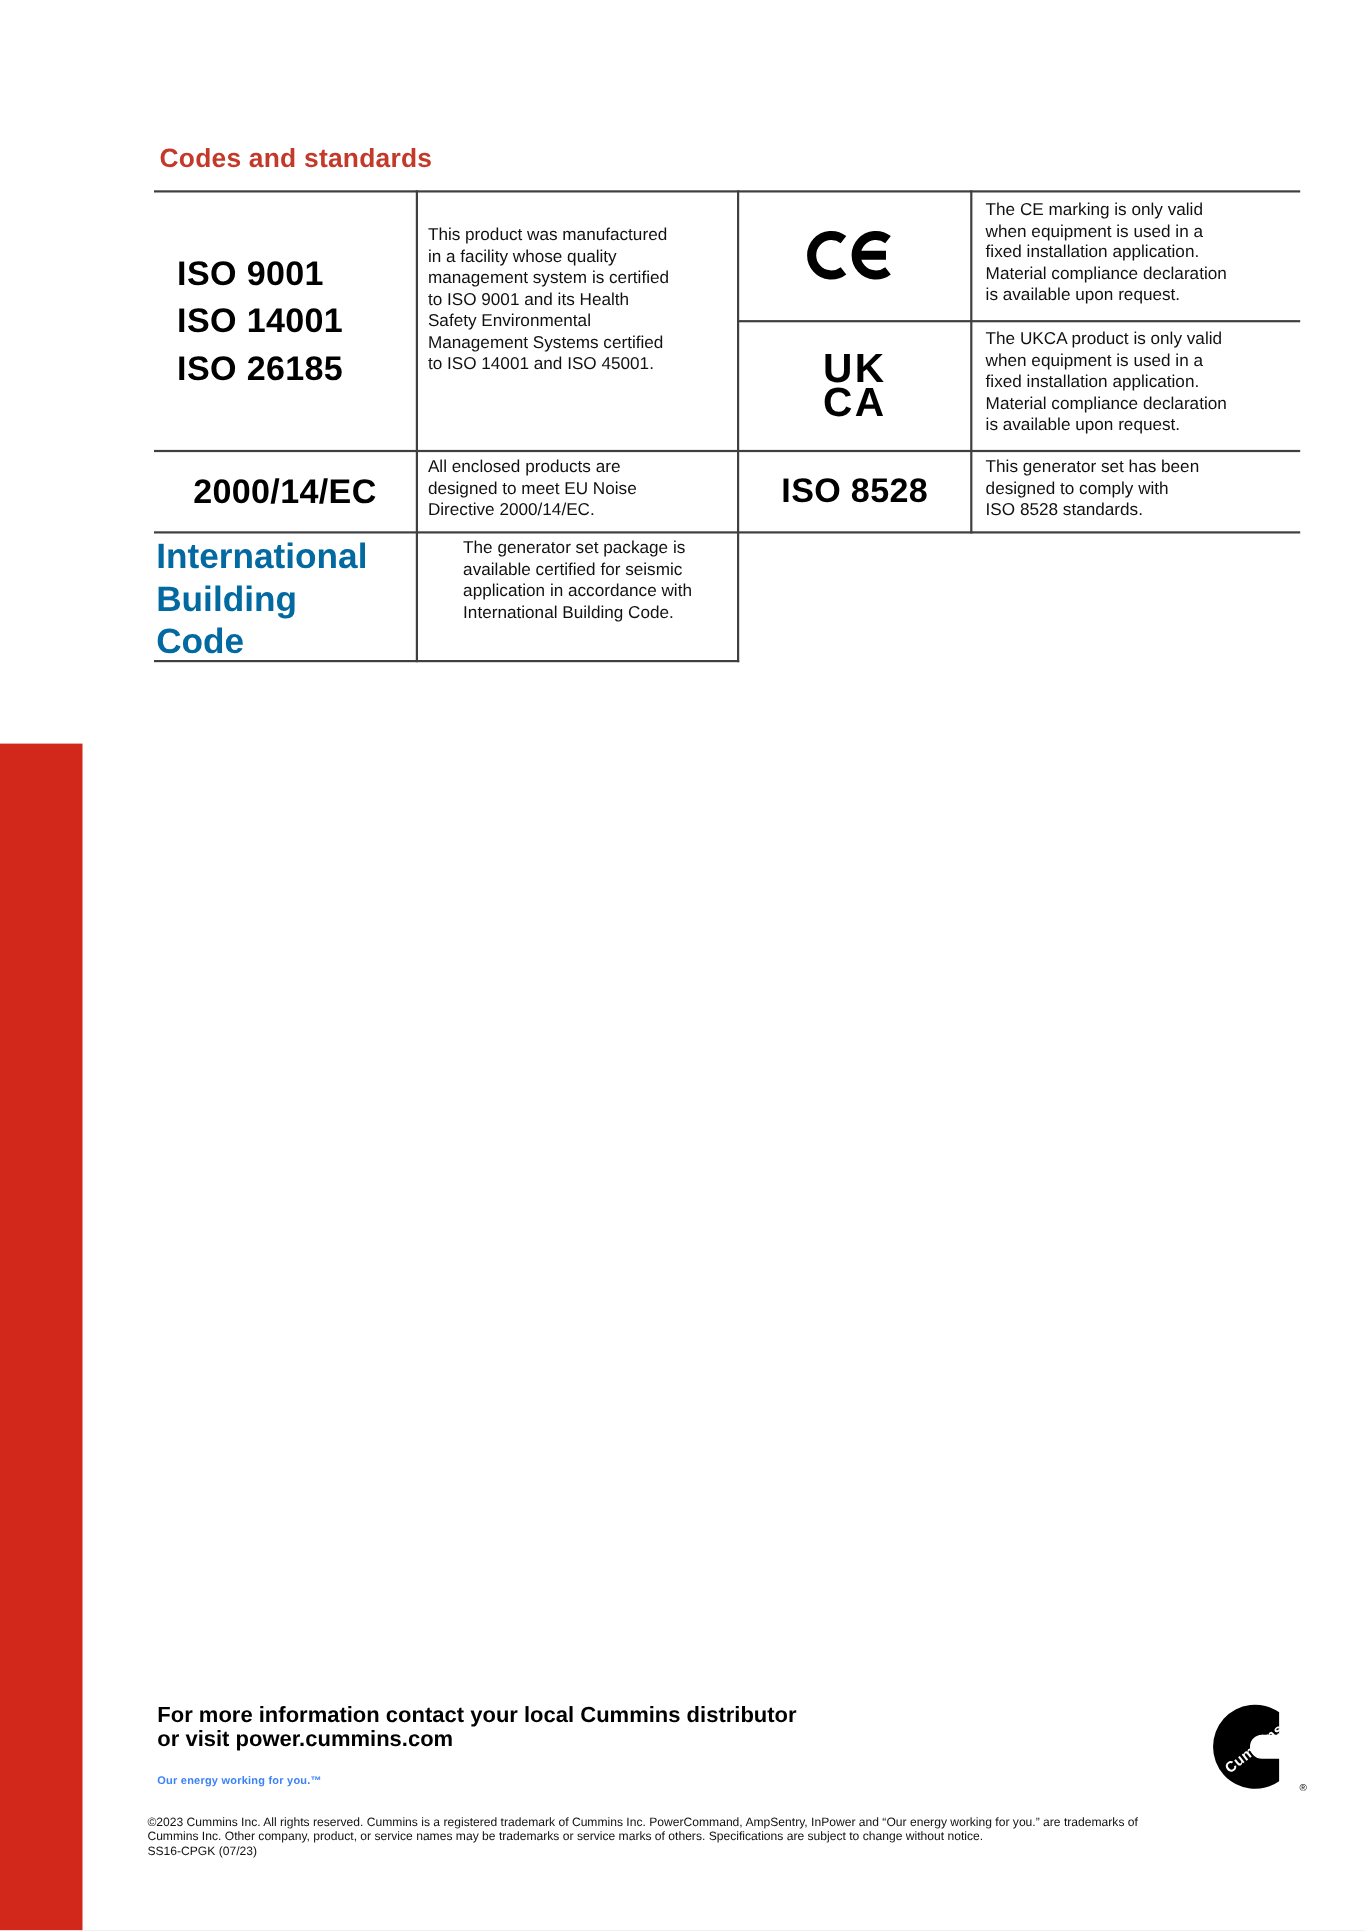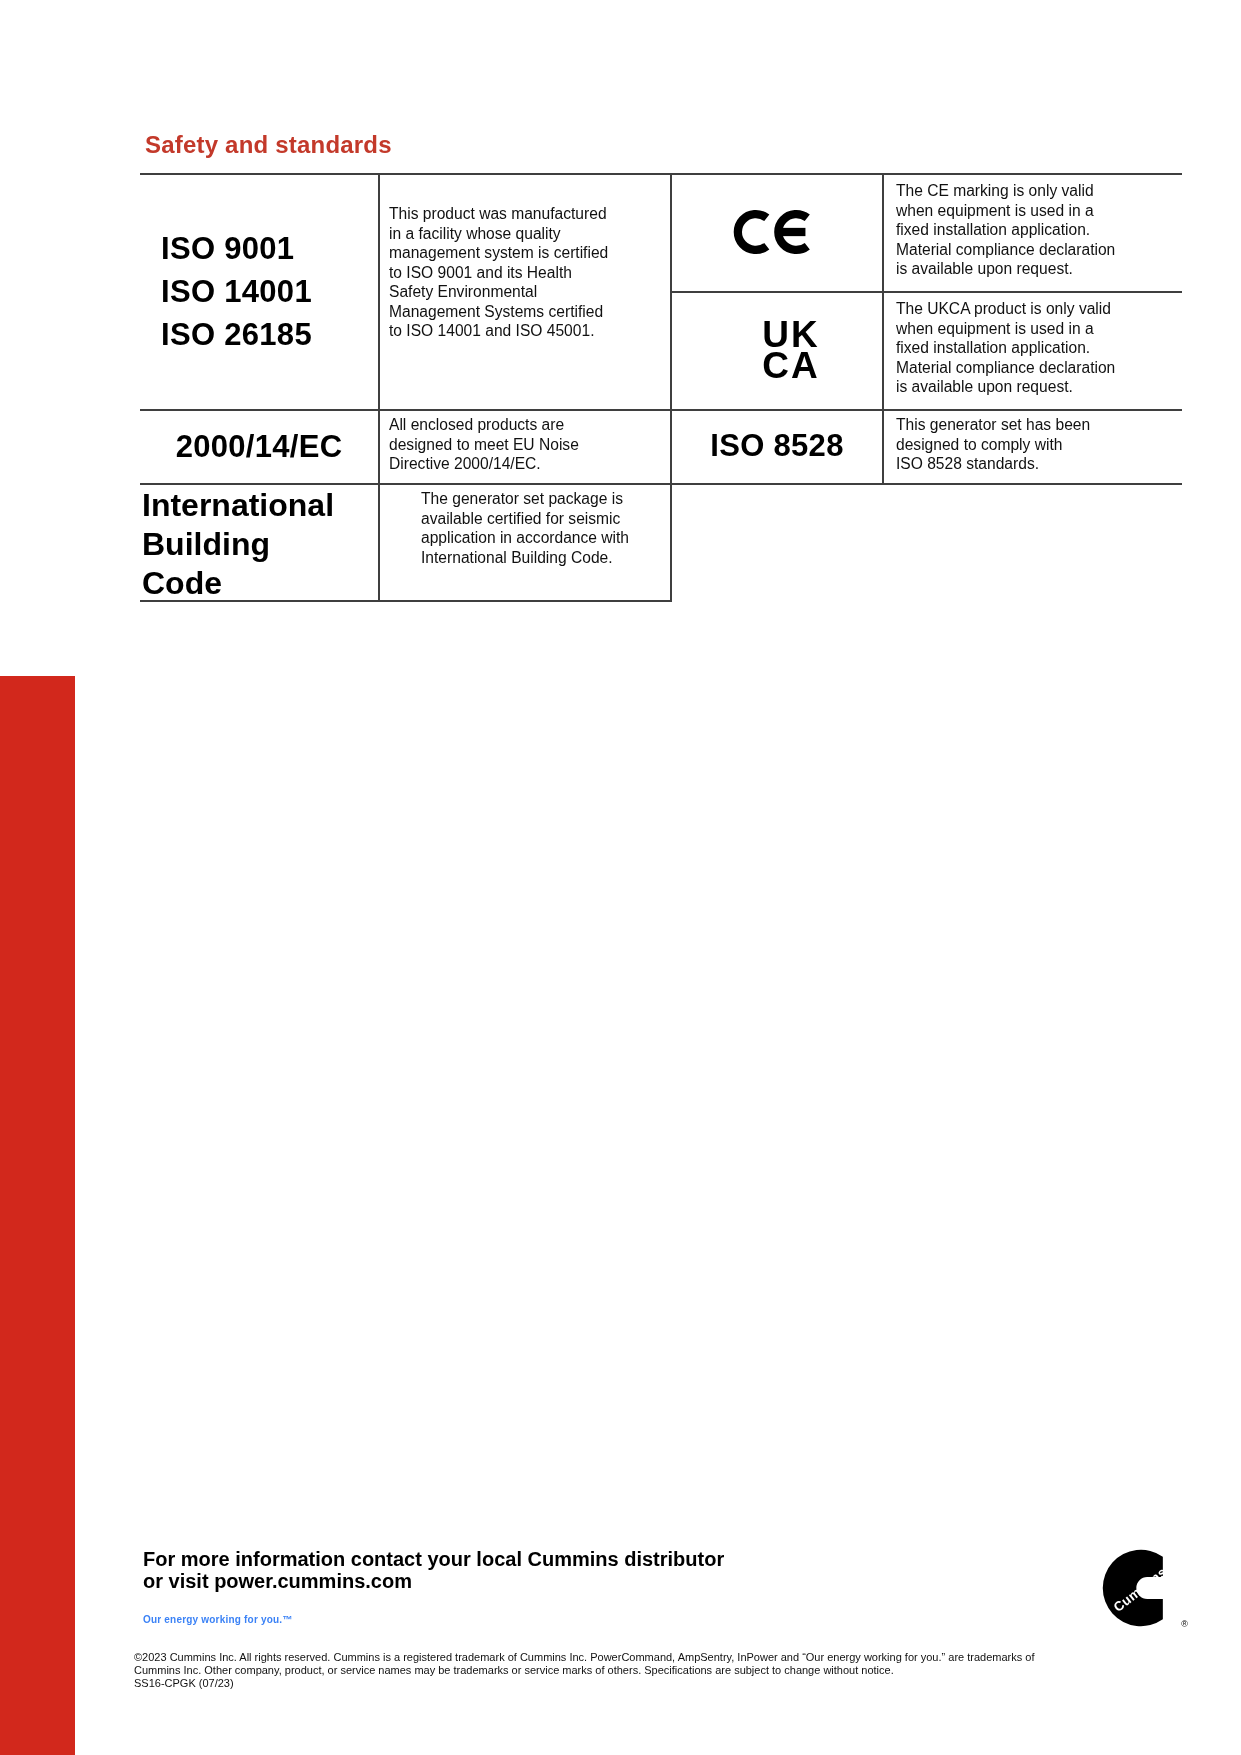--- a/index.html
+++ b/index.html
@@ -24,34 +24,34 @@
   }
   .big-label{
     font-size:31px;font-weight:bold;color:#000;line-height:43px;letter-spacing:0.3px;
   }
   .cell-center{display:flex;align-items:center;justify-content:center;}
   .ukca{
     font-size:37px;font-weight:bold;line-height:31px;letter-spacing:2px;
     text-align:center;color:#000;
   }
   .intl-label{
-    font-size:32px;font-weight:bold;line-height:39px;color:#000000;
+    font-size:32px;font-weight:bold;line-height:39px;color:#0369a1;
   }
   .red-bar{background:#d2281c;}
   .footer-contact{font-size:20px;font-weight:bold;line-height:22px;color:#000;}
   .footer-tagline{font-size:10px;font-weight:bold;color:#3b82f6;letter-spacing:0.2px;}
   .footer-legal{font-size:11px;line-height:13.2px;color:#111;}
   .reg-mark{font-size:9px;color:#000;}
 </style>
 </head>
 <body>
 
 <div class="page">
 
-  <div class="abs title" style="left:145px;top:131px;">Safety and standards</div>
+  <div class="abs title" style="left:145px;top:131px;">Codes and standards</div>
 
   <div class="hl" style="left:140px;top:173px;width:1042px;"></div>
   <div class="hl" style="left:670px;top:291px;width:512px;"></div>
   <div class="hl" style="left:140px;top:409px;width:1042px;"></div>
   <div class="hl" style="left:140px;top:483px;width:1042px;"></div>
   <div class="hl" style="left:140px;top:600px;width:532px;"></div>
   <div class="vl" style="left:378px;top:173px;height:429px;"></div>
   <div class="vl" style="left:670px;top:173px;height:429px;"></div>
   <div class="vl" style="left:882px;top:173px;height:312px;"></div>
 
@@ -76,21 +76,21 @@
       <line x1="49.5" y1="25" x2="78" y2="25" stroke="#000" stroke-width="9"></line>
     </svg>
   </div>
 
   <div class="abs body-text pre" style="left:896px;top:181px;width:286px;">The CE marking is only valid
 when equipment is used in a
 fixed installation application.
 Material compliance declaration
 is available upon request.</div>
 
-  <div class="abs cell-center" style="left:672px;top:293px;width:210px;height:114px;padding-left:14px;">
+  <div class="abs cell-center" style="left:672px;top:293px;width:210px;height:114px;">
     <div class="ukca">
       <div>UK</div>
       <div>CA</div>
     </div>
   </div>
 
   <div class="abs body-text pre" style="left:896px;top:299px;width:286px;">The UKCA product is only valid
 when equipment is used in a
 fixed installation application.
 Material compliance declaration

